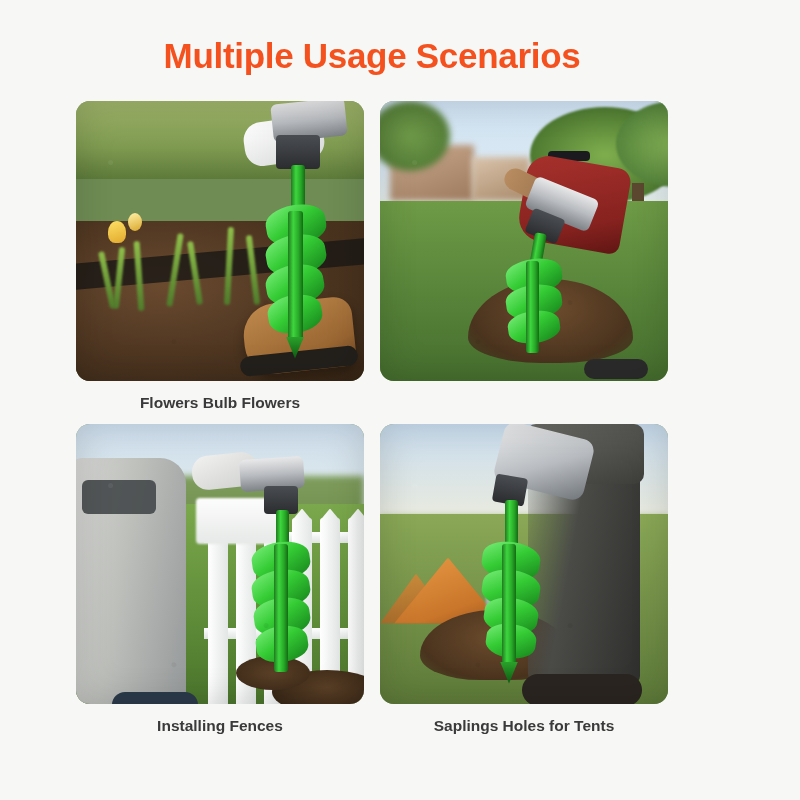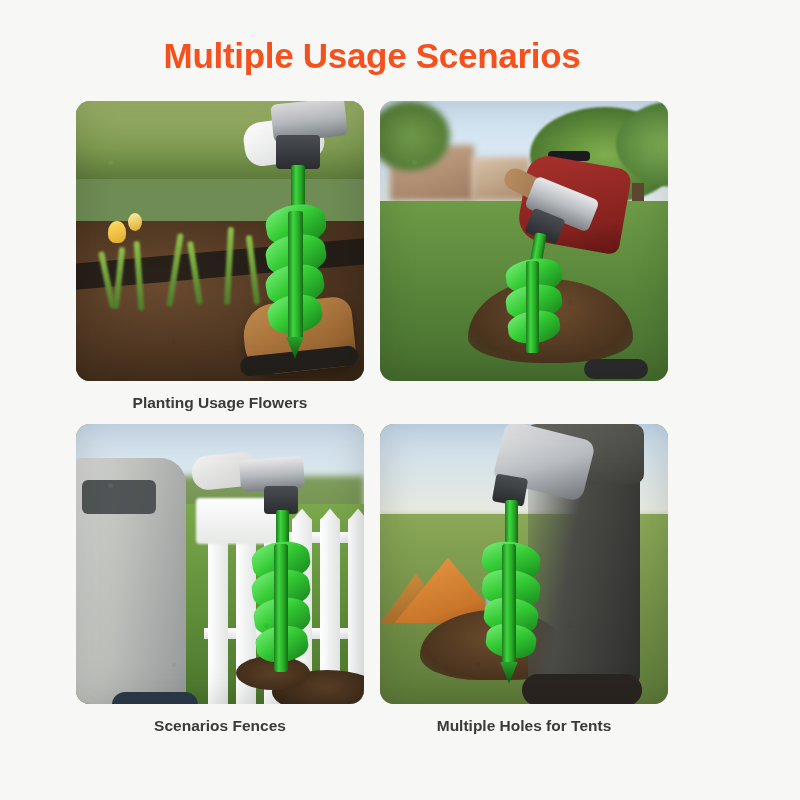--- a/index.html
+++ b/index.html
@@ -202,21 +202,21 @@
         <div class="flight" style="left:190px;top:104px;width:60px;height:40px;transform:rotate(-10deg);"></div>
         <div class="flight" style="left:190px;top:134px;width:60px;height:40px;transform:rotate(-10deg);"></div>
         <div class="flight" style="left:190px;top:164px;width:58px;height:40px;transform:rotate(-10deg);"></div>
         <div class="flight" style="left:192px;top:194px;width:54px;height:38px;transform:rotate(-10deg);"></div>
         <div class="augershaft" style="left:212px;top:110px;width:15px;height:130px;"></div>
         <div style="position:absolute;left:210px;top:236px;width:18px;height:22px;background:linear-gradient(180deg,#2aa12a,#0e5c12);clip-path:polygon(50% 100%,100% 0,0 0);"></div>
 
         <div class="grain"></div>
         <div class="vign"></div>
       </div>
-      <div class="caption">Planting Usage Flowers</div>
+      <div class="caption">Flowers Bulb Flowers</div>
     </div>
 
     <div class="cell">
       <div class="photo">
         <div class="sky s2-sky"></div>
 
         <div class="blurmore" style="position:absolute;left:10px;top:44px;width:84px;height:56px;background:linear-gradient(160deg,#c9a98d,#9d7a5d);"></div>
         <div class="blurmore" style="position:absolute;left:92px;top:56px;width:58px;height:44px;background:linear-gradient(160deg,#d9c3ab,#a98a6a);"></div>
 
         <div class="blurlite" style="position:absolute;left:150px;top:6px;width:150px;height:96px;background:radial-gradient(ellipse at 50% 50%,#7fae4e 0%,#4e7a31 70%,#3a5f26 100%);border-radius:50%;"></div>
@@ -279,21 +279,21 @@
         <div class="augershaft" style="left:200px;top:86px;width:13px;height:36px;"></div>
         <div class="flight" style="left:176px;top:118px;width:58px;height:38px;transform:rotate(-8deg);"></div>
         <div class="flight" style="left:176px;top:146px;width:58px;height:38px;transform:rotate(-8deg);"></div>
         <div class="flight" style="left:178px;top:174px;width:56px;height:38px;transform:rotate(-8deg);"></div>
         <div class="flight" style="left:180px;top:202px;width:52px;height:36px;transform:rotate(-8deg);"></div>
         <div class="augershaft" style="left:198px;top:120px;width:14px;height:128px;"></div>
 
         <div class="grain"></div>
         <div class="vign"></div>
       </div>
-      <div class="caption">Scenarios Fences</div>
+      <div class="caption">Installing Fences</div>
     </div>
 
     <div class="cell">
       <div class="photo">
         <div class="sky s4-sky"></div>
         <div class="blurmore" style="position:absolute;left:0;top:92px;width:288px;height:54px;background:linear-gradient(180deg,#9ab273,#7d9a56);"></div>
         <div class="ground s4-field"></div>
 
         <div class="s4-tent2 blurlite"></div>
         <div class="s4-tent blurlite"></div>
@@ -314,17 +314,17 @@
         <div class="flight" style="right:128px;top:118px;width:58px;height:38px;transform:rotate(8deg);"></div>
         <div class="flight" style="right:128px;top:146px;width:58px;height:38px;transform:rotate(8deg);"></div>
         <div class="flight" style="right:130px;top:174px;width:54px;height:36px;transform:rotate(8deg);"></div>
         <div class="flight" style="right:132px;top:200px;width:50px;height:34px;transform:rotate(8deg);"></div>
         <div class="augershaft" style="right:152px;top:120px;width:14px;height:120px;"></div>
         <div style="position:absolute;right:150px;top:238px;width:18px;height:22px;background:linear-gradient(180deg,#2aa12a,#0e5c12);clip-path:polygon(50% 100%,100% 0,0 0);"></div>
 
         <div class="grain"></div>
         <div class="vign"></div>
       </div>
-      <div class="caption">Multiple Holes for Tents</div>
+      <div class="caption">Saplings Holes for Tents</div>
     </div>
 
   </div>
 </div>
 
 </body></html>

